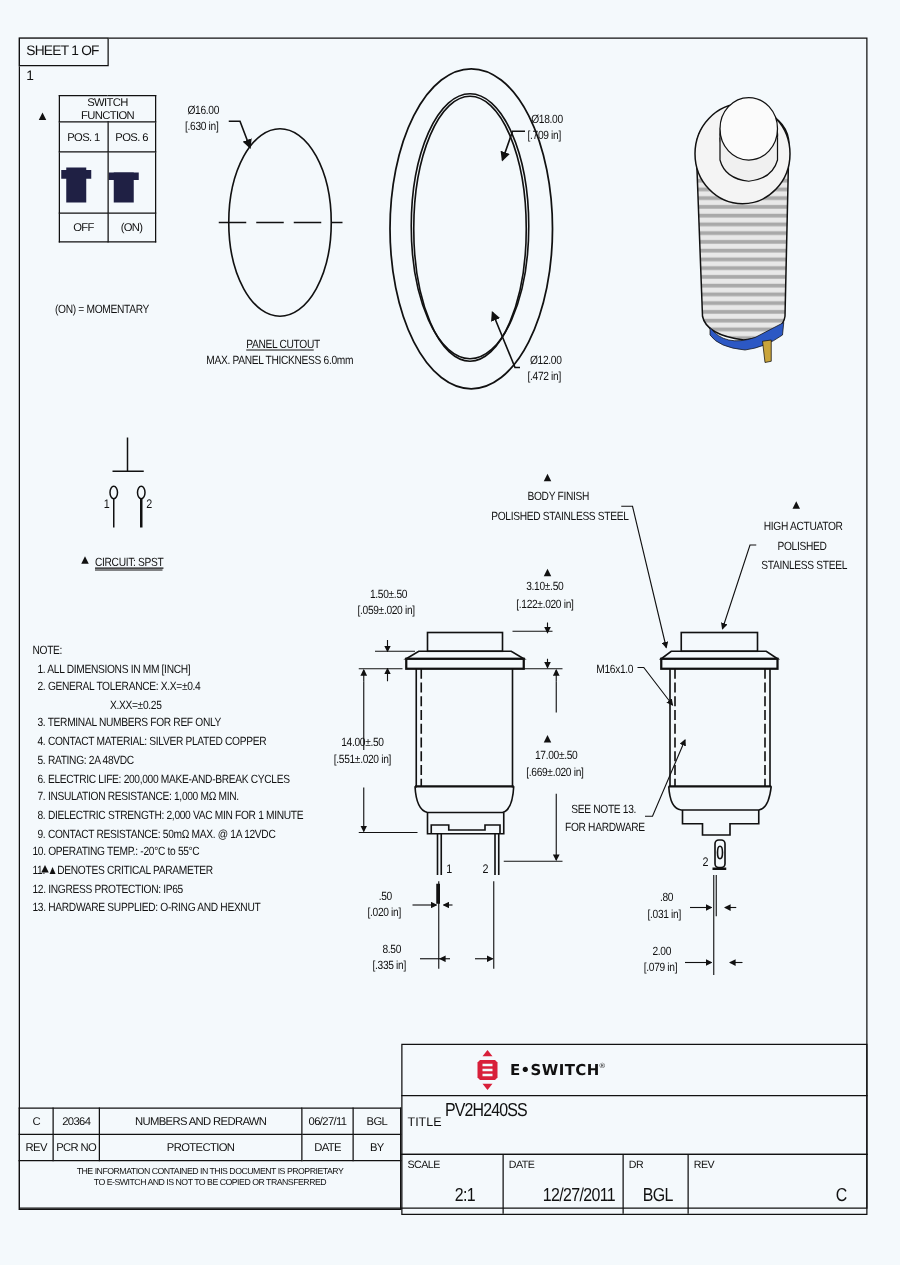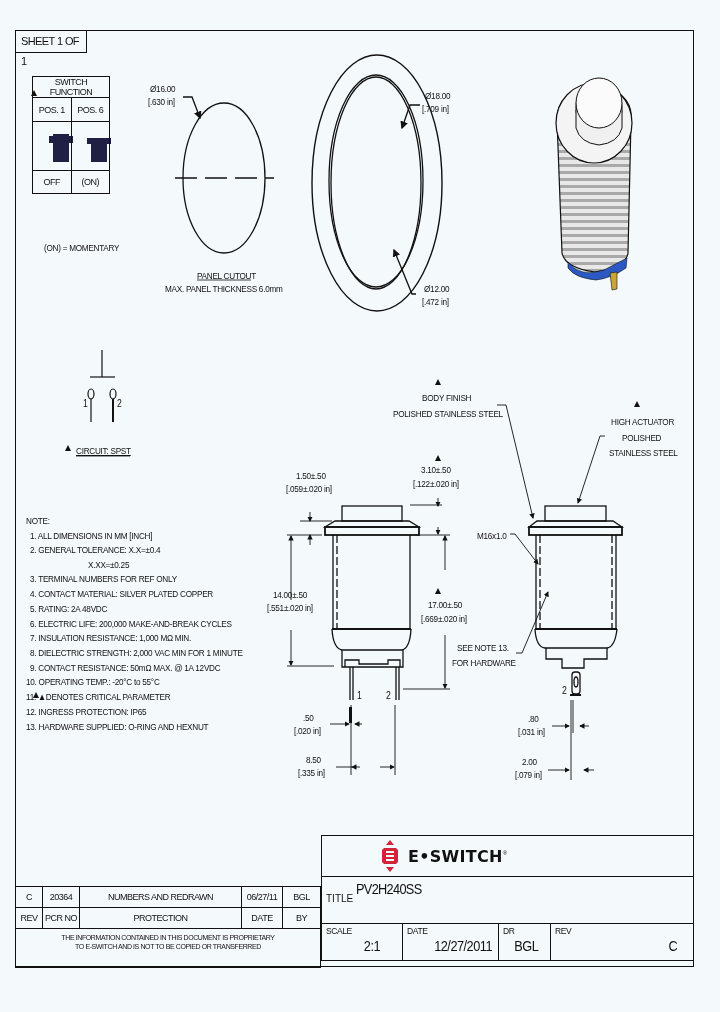--- a/index.html
+++ b/index.html
@@ -7,37 +7,37 @@
     width: 720px; height: 1012px; position: relative; overflow: hidden;
     background: #f4f9fc;
     font-family: "Liberation Sans", "DejaVu Sans", sans-serif;
     color: #111;
   }
   .abs { position: absolute; }
   .t { position: absolute; font-size: 9.5px; line-height: 11px; white-space: nowrap; letter-spacing: -0.3px; transform: scaleX(0.86); transform-origin: left top; }
   .frame { position: absolute; left: 15px; top: 30px; width: 679px; height: 937px; border: 1.5px solid #111; box-sizing: border-box; }
   .sheet-box { position: absolute; left: 15px; top: 30px; width: 72px; height: 23px; border: 1.5px solid #111; box-sizing: border-box; font-size: 11px; line-height: 20px; padding-left: 5px; letter-spacing: -0.6px; background: #f4f9fc; }
   
-  .sf { position: absolute; left: 32px; top: 76px; width: 78px; border-collapse: collapse; font-size: 9px; }
+  .sf { position: absolute; left: 47px; top: 76px; width: 78px; border-collapse: collapse; font-size: 9px; }
   .sf td { border: 1px solid #111; text-align: center; padding: 0; letter-spacing: -0.5px; }
   svg.draw { position: absolute; left: 0; top: 0; }
   .ul { text-decoration: underline; }
   
   .tb-logo { position: absolute; left: 321px; top: 835px; width: 373px; height: 42px; border: 1.5px solid #111; box-sizing: border-box; }
   .tb-title { position: absolute; left: 321px; top: 876px; width: 373px; height: 48px; border: 1.5px solid #111; border-top: 0; box-sizing: border-box; }
-  .tb-row { position: absolute; left: 321px; top: 923px; width: 373px; height: 38px; border: 1.5px solid #111; box-sizing: border-box; display: flex; }
+  .tb-row { position: absolute; left: 321px; top: 923px; width: 373px; height: 49px; border: 1.5px solid #111; box-sizing: border-box; display: flex; }
   .tb-cell { border-right: 1px solid #111; position: relative; box-sizing: border-box; height: 100%; }
   .tb-cell:last-child { border-right: 0; }
   .tb-lbl { position: absolute; left: 4px; top: 2px; font-size: 8.5px; letter-spacing: -0.4px; }
   .tb-val { position: absolute; right: 6px; bottom: 6px; font-size: 15px; letter-spacing: -0.6px; transform: scaleX(0.85); transform-origin: right bottom; }
   .rev-table { position: absolute; left: 15px; top: 886px; width: 306px; border-collapse: collapse; font-size: 9px; }
   .rev-table td { border: 1px solid #111; height: 20px; text-align: center; padding: 0; letter-spacing: -0.5px; }
   .prop { position: absolute; left: 15px; top: 928px; width: 306px; height: 40px; border: 1.5px solid #111; border-top: 0; box-sizing: border-box; font-size: 7px; text-align: center; line-height: 9px; padding-top: 5px; letter-spacing: -0.4px; }
   .eswitch { position: absolute; left: 380px; top: 840px; display: flex; align-items: center; gap: 8px; }
-  .eswitch-text { font-family: "DejaVu Sans", sans-serif; font-weight: bold; font-size: 16px; letter-spacing: 0.3px; }
+  .eswitch-text { font-family: "DejaVu Sans", sans-serif; font-weight: bold; font-size: 12px; letter-spacing: 0.3px; }
 </style>
 </head>
 <body>
 
 <div class="frame"></div>
 <div class="sheet-box">SHEET 1 OF 1</div>
 
 <svg class="draw" width="720" height="1012" viewBox="0 0 720 1012">
   <defs>
     <marker id="arr" markerWidth="6" markerHeight="6" refX="5" refY="3" orient="auto">

